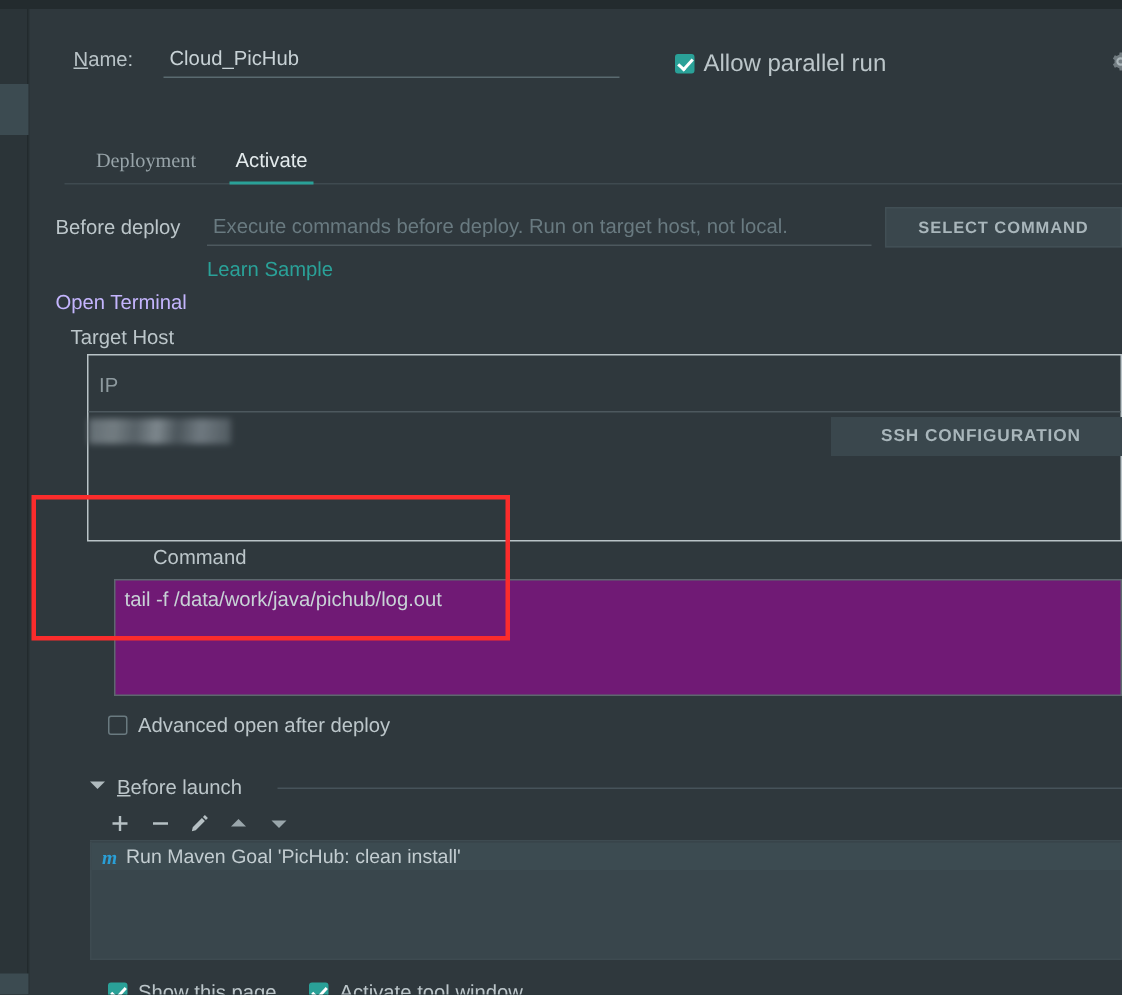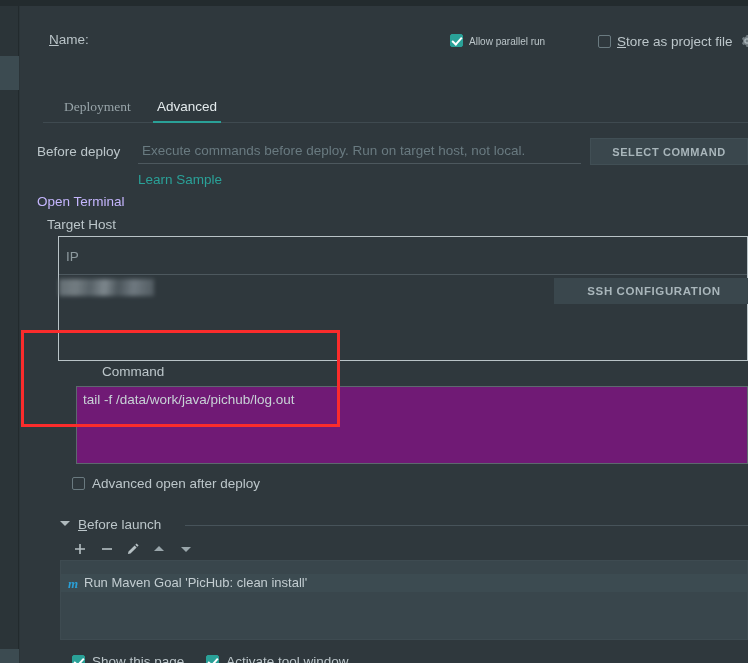--- a/index.html
+++ b/index.html
@@ -66,21 +66,21 @@
     background: transparent; position: relative; vertical-align: -2px;
   }
   .cbx.checked { background: #2aa198; border-color: #2aa198; }
   .cbx.checked::after {
     content: ""; position: absolute; left: 3px; top: 0px;
     width: 4px; height: 8px; border: solid #ffffff;
     border-width: 0 2px 2px 0; transform: rotate(42deg);
   }
   .opt-allow {
     position: absolute; left: 430px; top: 28px;
-    white-space: nowrap; font-size: 10px; color: #bcc6ca;
+    white-space: nowrap; font-size: 16px; color: #bcc6ca;
   }
   .opt-store {
     position: absolute; left: 578px; top: 28px;
     white-space: nowrap; font-size: 13.5px; color: #bcc6ca;
   }
   .opt-allow .lbl, .opt-store .lbl { margin-left: 6px; }
   .gear {
     position: absolute; left: 719px; top: 27px; width: 16px; height: 16px;
   }
 
@@ -187,21 +187,21 @@
     background: #39464c; border: 1px solid #3e4b51;
   }
   .bl-toolbar {
     position: absolute; left: 40px; top: 530px; width: 688px; height: 25px;
     background: #2f383d; border-bottom: 1px solid #3e4b51;
   }
   .tb-icon {
     position: absolute; top: 4px; width: 18px; height: 18px; cursor: default;
   }
   .bl-item {
-    position: absolute; left: 41px; top: 568px; width: 686px; height: 18px;
+    position: absolute; left: 41px; top: 556px; width: 686px; height: 18px;
     background: #3c4b51; color: #c3cdd1; font-size: 13px;
     line-height: 18px; white-space: nowrap;
   }
   .maven-m {
     display: inline-block; width: 16px; margin: 0 3px 0 4px;
     color: #2a9fd6; font-style: italic; font-weight: bold; font-size: 13px;
     font-family: "Liberation Serif", serif; text-align: center;
   }
   .bl-item .txt { vertical-align: 1px; }
 
@@ -227,37 +227,35 @@
 
   <div class="sidebar">
     <div class="sidebar-sel"></div>
     <div class="sidebar-bottom"></div>
   </div>
 
   <div class="pane">
 
     <div class="name-row">
       <span class="name-label"><u>N</u><span>ame:</span></span>
+      <input class="name-input" type="text" value="Cloud_PicHub" style="">
     </div>
 
     <div class="opt-allow">
       <span class="cbx checked"></span><span class="lbl">Allow parallel run</span>
-    </div>
-    <div class="opt-store">
-      <span class="cbx"></span><span class="lbl"><u>S</u>tore as project file</span>
     </div>
     <svg class="gear" viewBox="0 0 16 16">
       <path fill="#aab5b9" d="M8 5.2a2.8 2.8 0 100 5.6 2.8 2.8 0 000-5.6zm0 4.2a1.4 1.4 0 110-2.8 1.4 1.4 0 010 2.8z"></path>
       <path fill="#aab5b9" d="M13.4 8c0-.4 0-.7-.1-1l1.2-.9-1.3-2.2-1.4.5c-.5-.4-1-.7-1.6-.9L10 2H7.4l-.2 1.5c-.6.2-1.1.5-1.6.9l-1.4-.5-1.3 2.2 1.2.9c0 .3-.1.6-.1 1s0 .7.1 1l-1.2.9 1.3 2.2 1.4-.5c.5.4 1 .7 1.6.9l.2 1.5H10l.2-1.5c.6-.2 1.1-.5 1.6-.9l1.4.5 1.3-2.2-1.2-.9c.1-.3.1-.6.1-1z" opacity="0.55"></path>
       <path fill="#aab5b9" d="M12 12.4l2.6 0-1.3 2z"></path>
     </svg>
 
     <div class="tabs">
       <div class="tab" id="tab0">Deployment</div>
-      <div class="tab active" id="tab1">Advanced</div>
+      <div class="tab active" id="tab1">Activate</div>
     </div>
 
     <div class="bd-label">Before deploy</div>
     <input class="bd-input" type="text" placeholder="Execute commands before deploy. Run on target host, not local." style="">
     <button class="btn btn-select">SELECT COMMAND</button>
     <div class="learn">Learn Sample</div>
 
     <div class="ot-label">Open Terminal</div>
     <div class="th-label">Target Host</div>
     <div class="th-box"></div>

